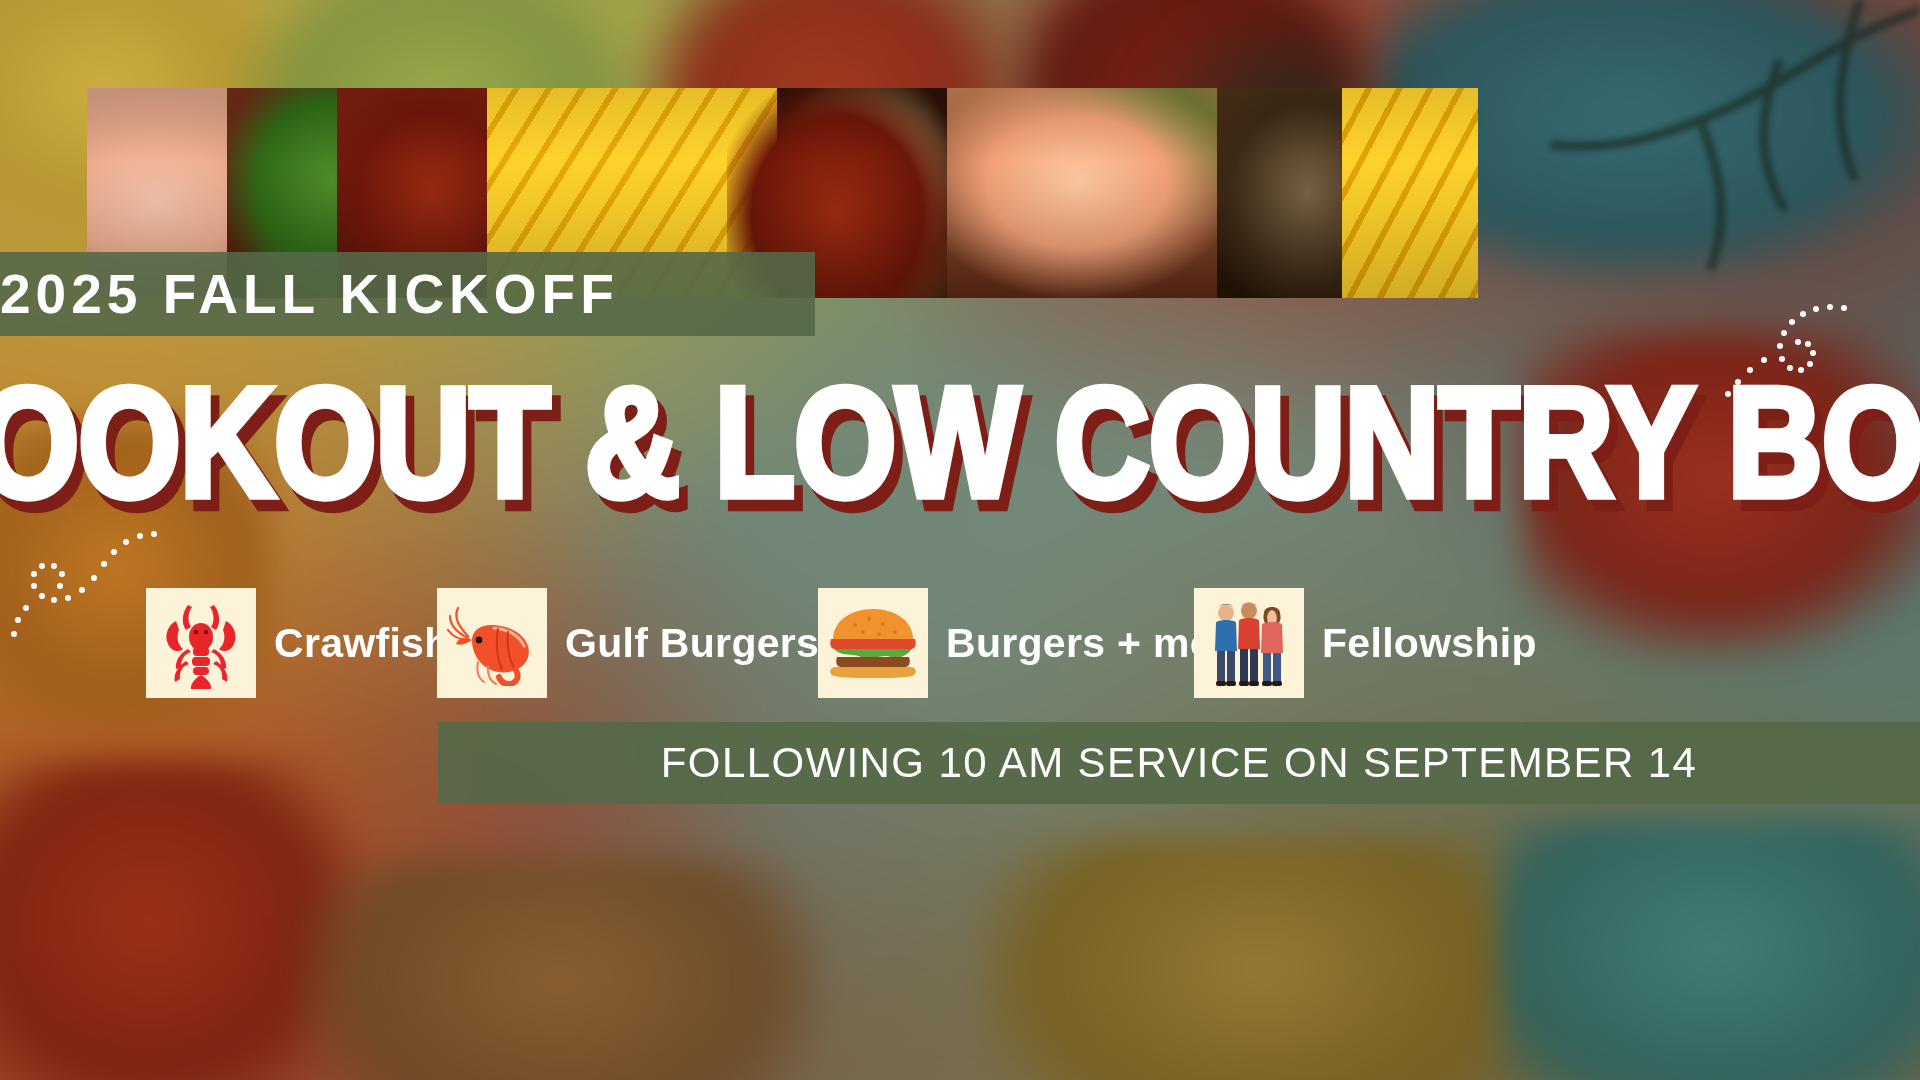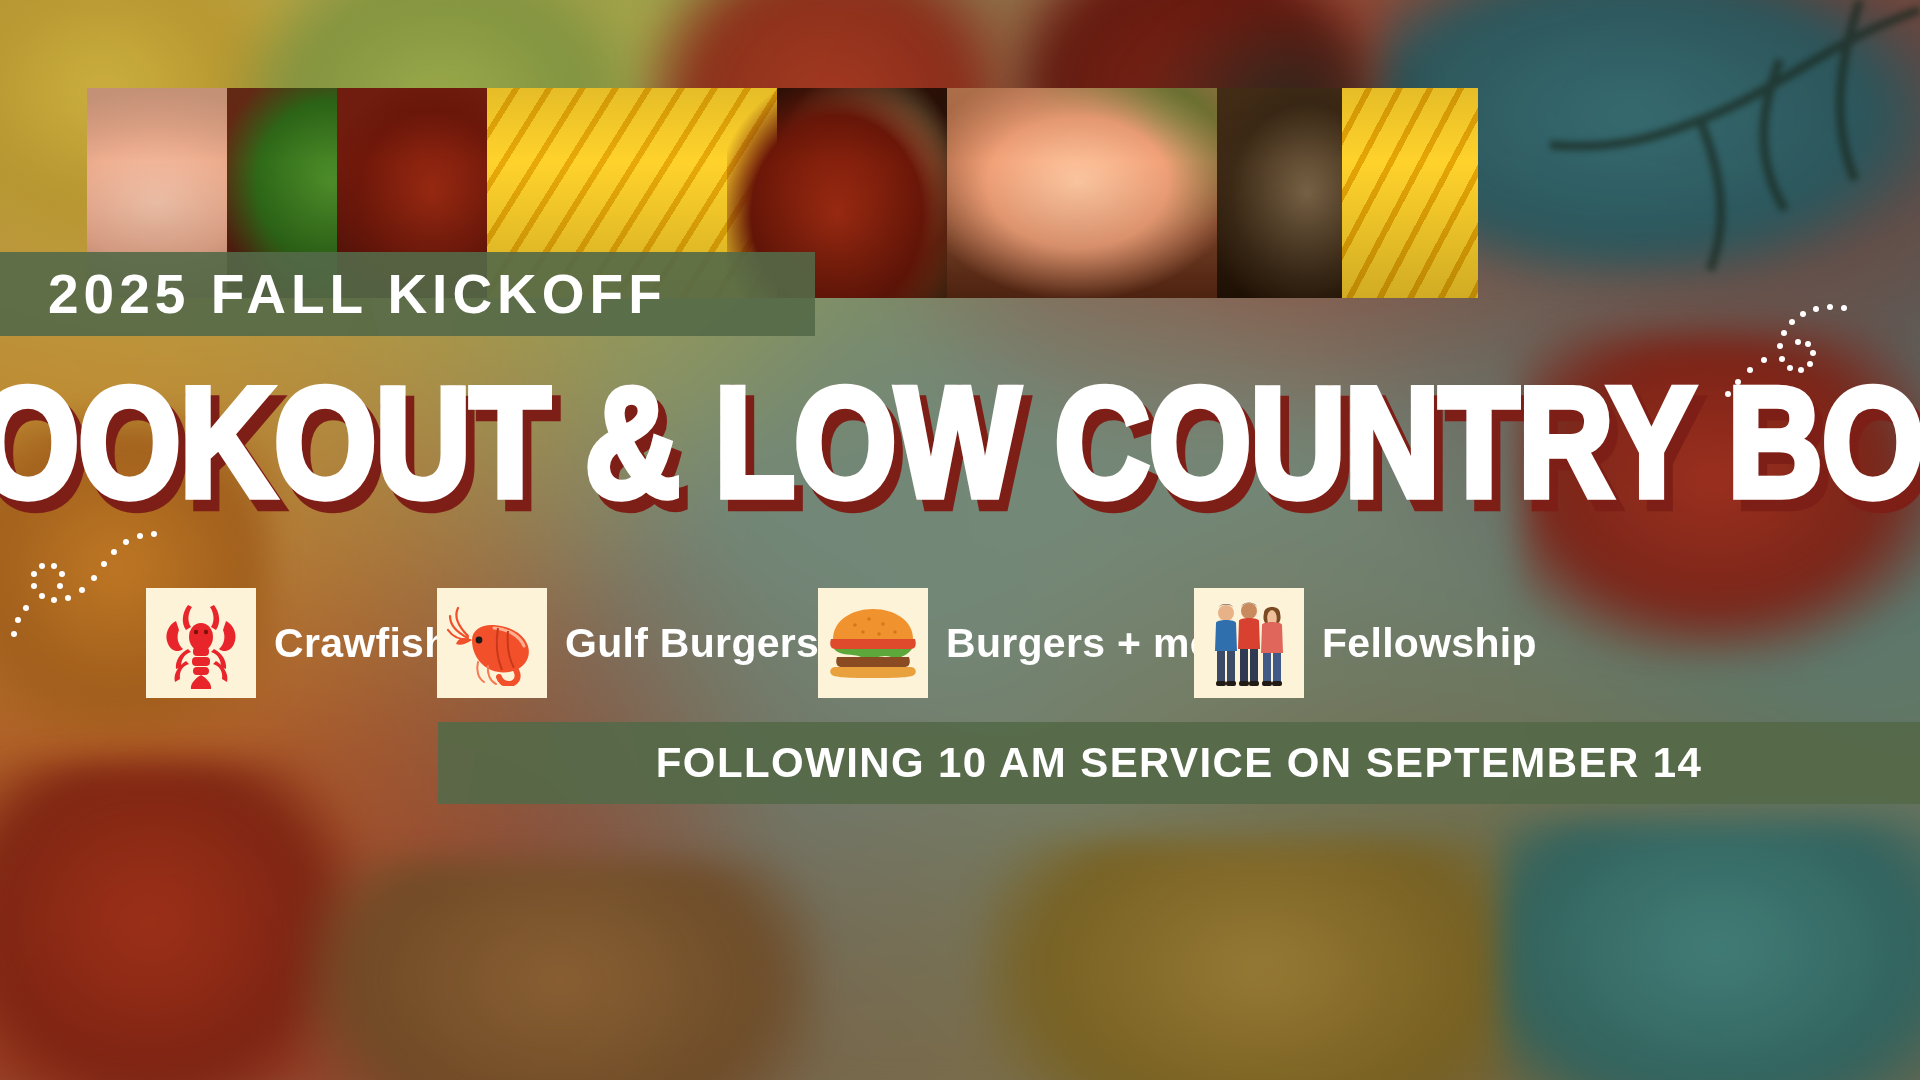--- a/index.html
+++ b/index.html
@@ -113,32 +113,32 @@
       linear-gradient(180deg,#f4c21c,#cf9504); }
   .ps-vignette { position:absolute; inset:0;
     background:linear-gradient(180deg, rgba(0,0,0,.10), rgba(0,0,0,0) 35%, rgba(0,0,0,.18)); }
 
   
   .band {
     position:absolute;
     background:rgba(84,105,72,.90);
     display:flex; align-items:center;
   }
-  .band-top { left:0; top:252px; width:815px; height:84px; padding-left:48px; }
+  .band-top { left:0; top:252px; width:815px; height:84px; }
   .band-top .band-text {
     color:#fff; font-weight:bold; font-size:55px; letter-spacing:5px;
     font-family:"Liberation Sans", sans-serif;
     white-space:nowrap;
   }
   .band-bottom {
     left:438px; top:722px; width:1482px; height:82px;
     justify-content:center;
   }
   .band-bottom .band-text {
-    color:#fff; font-weight:bold; font-size:42px; letter-spacing:1.4px;
+    color:#fff; font-weight:normal; font-size:42px; letter-spacing:1.4px;
     white-space:nowrap;
   }
 
   
   .headline-wrap {
     position:absolute; left:0; top:372px; width:1920px; height:140px;
     display:flex; align-items:center; justify-content:center;
     pointer-events:none;
   }
   .headline {

